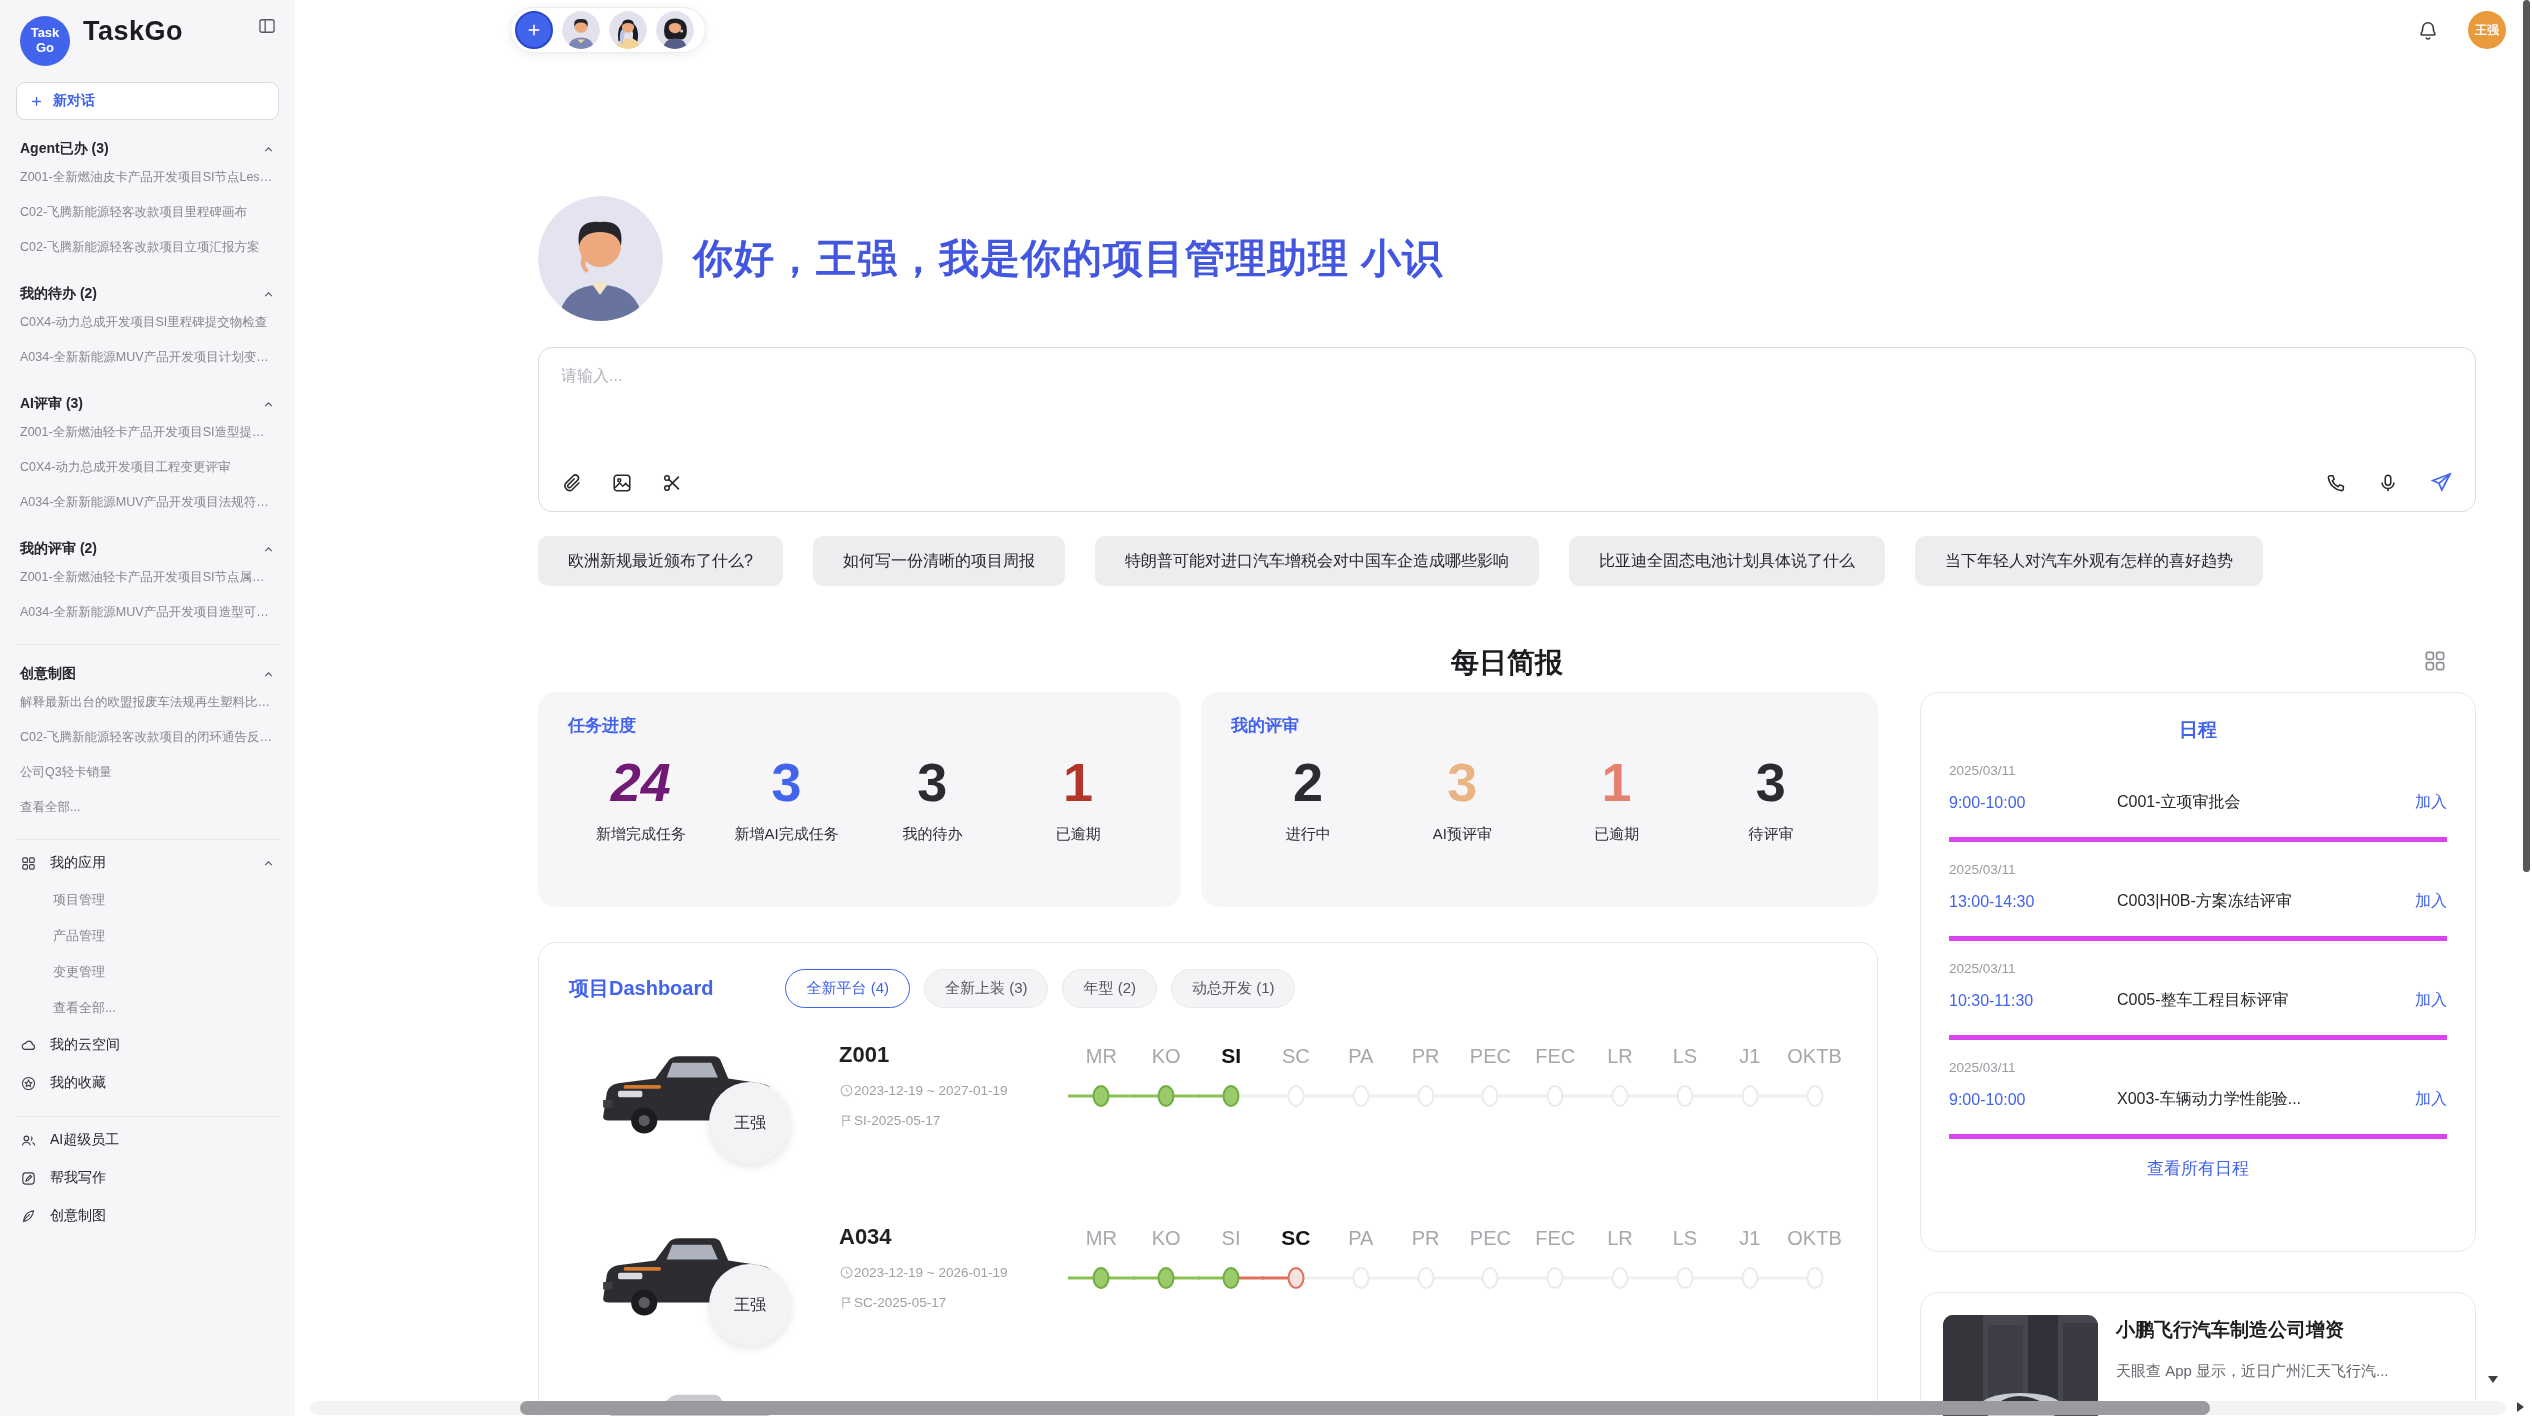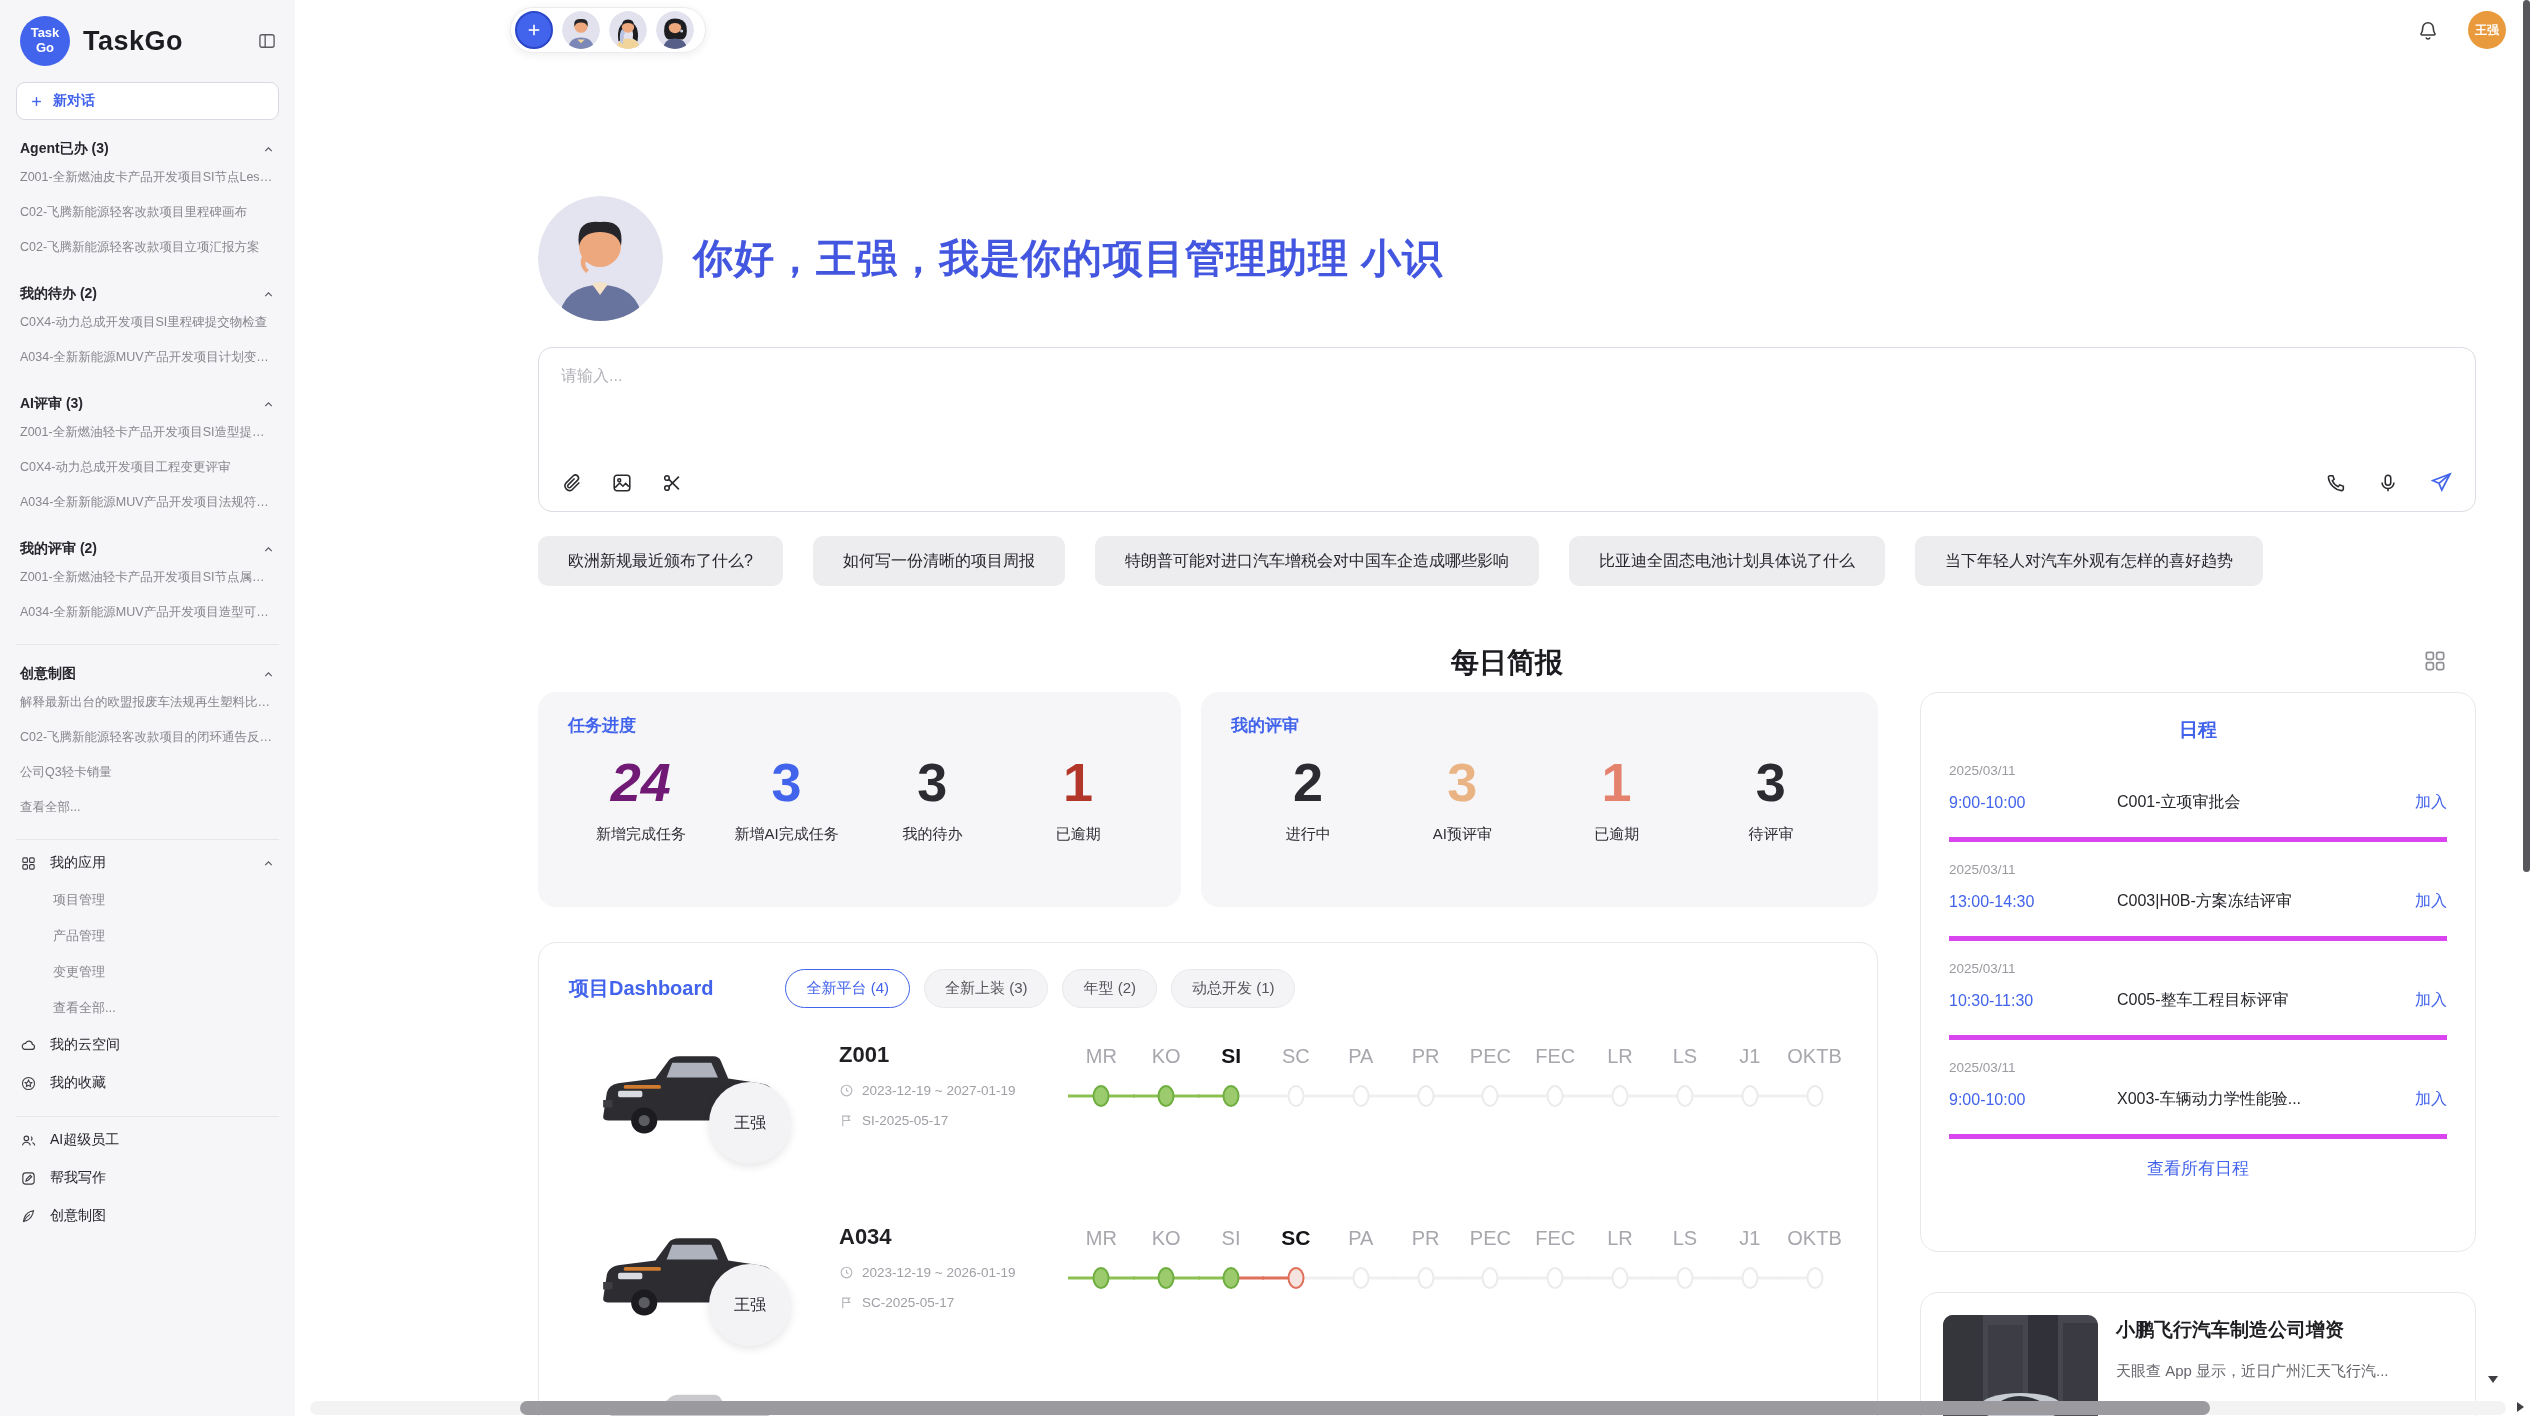--- a/index.html
+++ b/index.html
@@ -2,21 +2,21 @@
 <html><head>
 <meta charset="utf-8">
 <style>
   * { margin:0; padding:0; box-sizing:border-box; }
   html,body { width:2532px; height:1416px; overflow:hidden; background:#fff;
     font-family:"Liberation Sans","DejaVu Sans",sans-serif; color:#26262c; }
   svg { display:block; }
 
   
   .sidebar { position:fixed; left:0; top:0; bottom:0; width:295px; background:#f6f6f8; padding:12px 16px 10px; }
-  .side-head { display:flex; align-items:center; padding:4px 2px 0 4px; }
+  .side-head { display:flex; align-items:flex-start; padding:4px 2px 0 4px; }
   .logo { width:50px; height:50px; border-radius:50%; background:#4263eb; color:#fff; display:flex; flex-direction:column; align-items:center; justify-content:center; font-size:13px; line-height:1.15; font-weight:700; flex:none; }
   .app-title { font-size:27px; font-weight:700; margin-left:13px; color:#1c1c21; letter-spacing:.5px; }
   .panel-icon { margin-left:auto; color:#5a5a61; cursor:pointer; }
   .new-chat { margin-top:16px; width:100%; height:38px; background:#fff; border:1px solid #d9d9e3; border-radius:9px; color:#4263eb; font-size:14px; display:flex; align-items:center; padding:0 12px; gap:9px; font-weight:600; cursor:pointer; font-family:inherit; }
   .sec-head { display:flex; align-items:center; margin:20px 4px 2px; font-size:14px; color:#26262c; font-weight:600; cursor:pointer; }
   .sec-head .chev { margin-left:auto; color:#55555c; }
   .side-item { font-size:12.5px; color:#86868d; padding:9px 4px; white-space:nowrap; overflow:hidden; text-overflow:ellipsis; cursor:pointer; }
   .side-divider { border:none; border-top:1px solid #e7e7ea; margin:14px 0 4px; }
   .group-row { display:flex; align-items:center; gap:13px; padding:10px 4px; font-size:14px; color:#26262c; cursor:pointer; }
   .group-row .g-icon { color:#3c3c42; flex:none; }
@@ -73,21 +73,21 @@
   .dash-filters { display:flex; gap:14px; margin-left:72px; }
   .f-chip { border-radius:999px; padding:9px 20px; font-size:15px; background:#f4f4f6; color:#55555c; border:1.5px solid #e8e8ec; cursor:pointer; white-space:nowrap; }
   .f-chip.active { background:#fff; color:#4263eb; border-color:#4263eb; }
 
   .proj-row { display:flex; margin-top:30px; height:152px; }
   .proj-media { position:relative; width:270px; flex:none; }
   .truck { position:absolute; left:25px; top:6px; }
   .owner { position:absolute; left:140px; top:44px; width:82px; height:82px; border-radius:50%; background:#f3f3f5; box-shadow:0 3px 8px rgba(0,0,0,.10); display:flex; align-items:center; justify-content:center; font-size:16px; color:#26262c; z-index:2; }
   .proj-info { width:230px; flex:none; padding-top:4px; }
   .proj-code { font-size:22px; font-weight:700; color:#1f1f24; }
-  .proj-meta { display:flex; align-items:center; gap:8px; color:#9fa0a6; font-size:13.5px; margin-top:15px; }
+  .proj-meta { display:flex; align-items:center; color:#9fa0a6; font-size:13.5px; margin-top:15px; }
   .proj-meta .m-icon { color:#b6b6bc; flex:none; }
   .ms-track { flex:1; display:flex; padding-top:0; }
   .ms-col { flex:1; position:relative; text-align:center; }
   .ms-label { font-size:20px; color:#a7a7ad; height:36px; line-height:36px; }
   .ms-label.current { color:#141418; font-weight:700; font-size:21px; }
   .ms-dotrow { position:relative; height:44px; }
   .ms-line { position:absolute; top:50%; height:3px; transform:translateY(-50%); z-index:1; }
   .ms-line.left { left:-1px; right:50%; }
   .ms-line.right { left:50%; right:-1px; }
   .seg-done { background:#8cc152; } .seg-over { background:#e0705a; }

